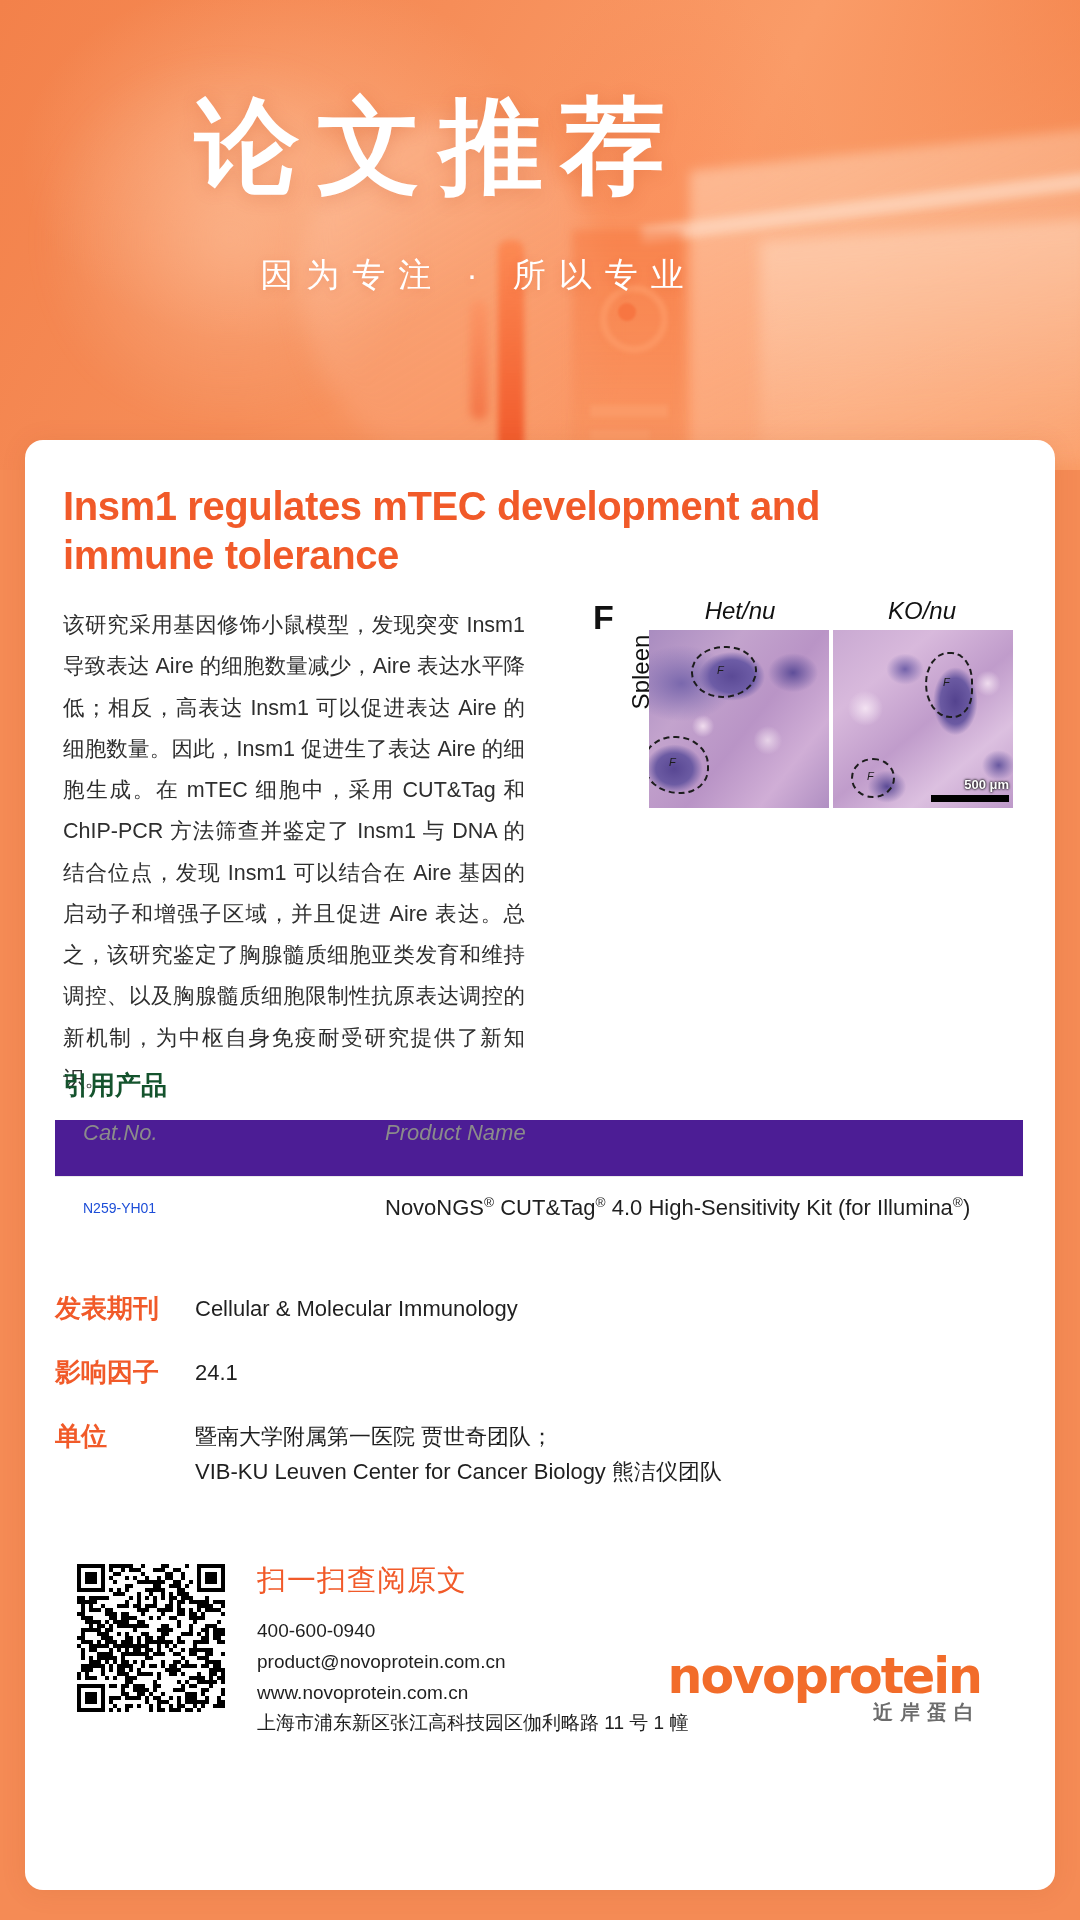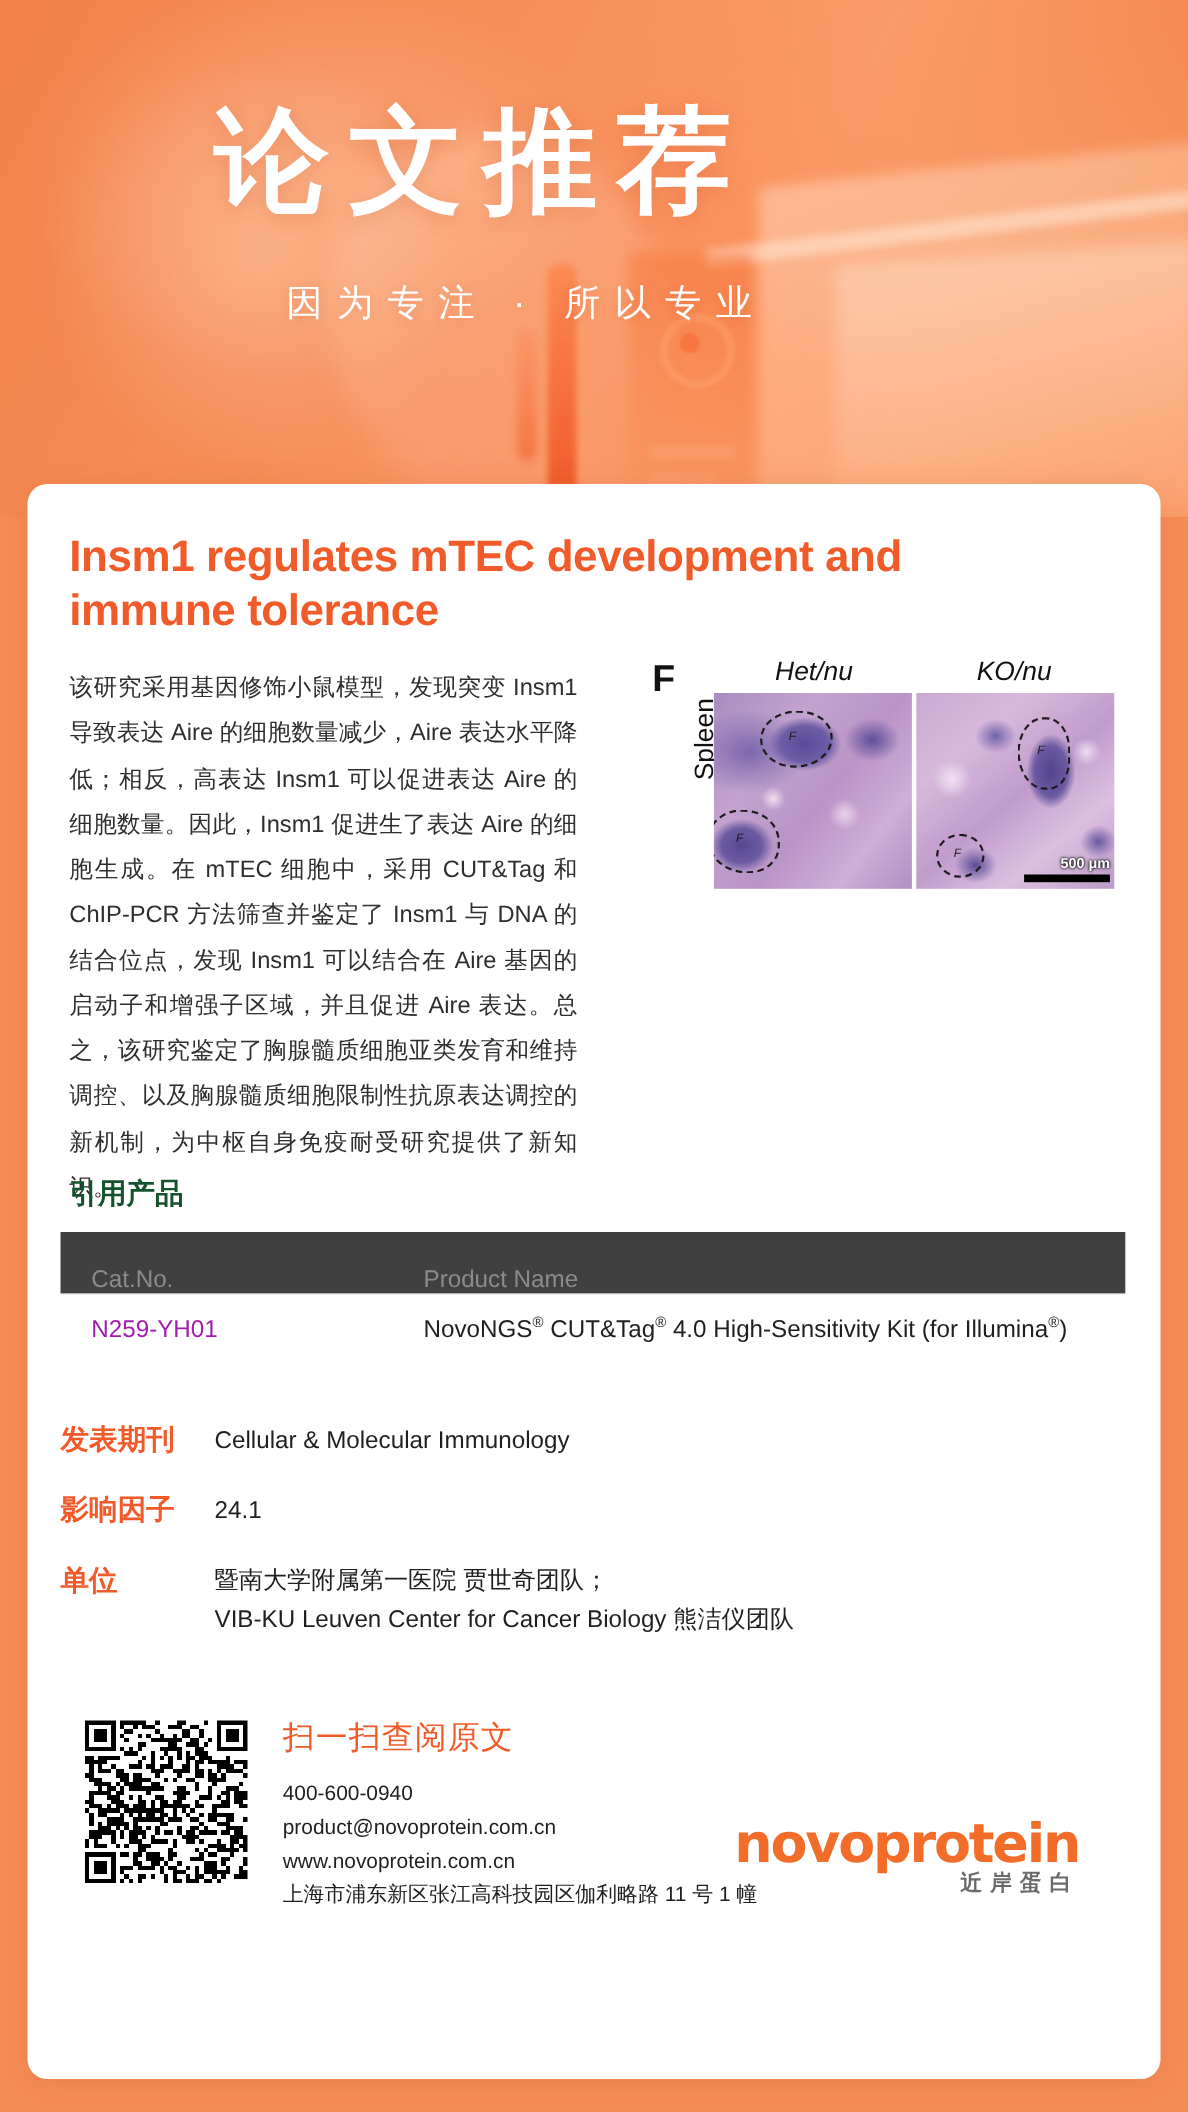--- a/index.html
+++ b/index.html
@@ -46,20 +46,21 @@
   .sh-tube2{left:470px;top:300px;width:18px;height:120px;border-radius:9px;
     background:linear-gradient(180deg,rgba(255,140,90,.45),rgba(240,95,50,.6));filter:blur(4px);}
   .sh-glow{left:20px;top:60px;width:420px;height:360px;border-radius:50%;
     background:radial-gradient(circle,rgba(255,206,175,.40),rgba(255,255,255,0) 70%);filter:blur(10px);}
 
   .banner-title{
     position:absolute;left:0;top:95px;width:860px;text-align:center;
     color:#fff;font-size:104px;font-weight:bold;letter-spacing:18px;
     text-indent:18px;line-height:1;
     text-shadow:0 3px 18px rgba(190,60,20,.22);
+    font-family:Liberation Serif, serif;
   }
   .banner-sub{
     position:absolute;left:0;top:258px;width:944px;text-align:center;
     color:#fff;font-size:33px;letter-spacing:13px;text-indent:13px;line-height:1;
     text-shadow:0 2px 10px rgba(190,60,20,.18);
   }
 
   
   .card{
     position:absolute;left:25px;top:440px;width:1030px;height:1450px;
@@ -118,26 +119,26 @@
   .scalebar{position:absolute;right:4px;bottom:6px;width:78px;height:7px;background:#000;}
   .scaletxt{position:absolute;right:4px;bottom:16px;color:#fff;font-size:13px;font-weight:bold;
     text-shadow:0 0 3px #000,0 0 2px #000;}
 
   
   .sec-title{
     position:absolute;left:38px;color:#14532d;font-size:26px;font-weight:bold;line-height:1;
   }
   #products-title{top:632px;}
   .tbl{position:absolute;left:30px;top:680px;width:968px;}
-  .tbl-head{display:flex;background:#404040;height:56px;align-items:flex-end;}
+  .tbl-head{display:flex;background:#4c1d95;height:56px;align-items:flex-start;font-style:italic;}
   .tbl-row{display:flex;min-height:62px;align-items:center;border-top:1px solid #eaeaea;}
   .c1{width:330px;padding-left:28px;box-sizing:border-box;}
   .c2{flex:1;padding-right:24px;box-sizing:border-box;}
   .tbl-head .c1,.tbl-head .c2{color:#8b8b8b;font-size:22px;}
-  .tbl-row .c1{color:#a21caf;font-size:22px;}
+  .tbl-row .c1{color:#1d4ed8;font-size:14px;}
   .tbl-row .c2{color:#1f1f1f;font-size:22px;line-height:1.45;padding-top:10px;padding-bottom:10px;}
   sup{font-size:.62em;vertical-align:super;}
 
   
   .meta{position:absolute;left:30px;top:852px;width:960px;}
   .meta-row{display:flex;margin-bottom:30px;}
   .meta-k{width:140px;color:#f15a29;font-size:26px;font-weight:bold;line-height:1.3;flex:none;}
   .meta-v{flex:1;color:#1f1f1f;font-size:22px;line-height:1.5;}
   .meta-v div{margin-bottom:2px;}
 

